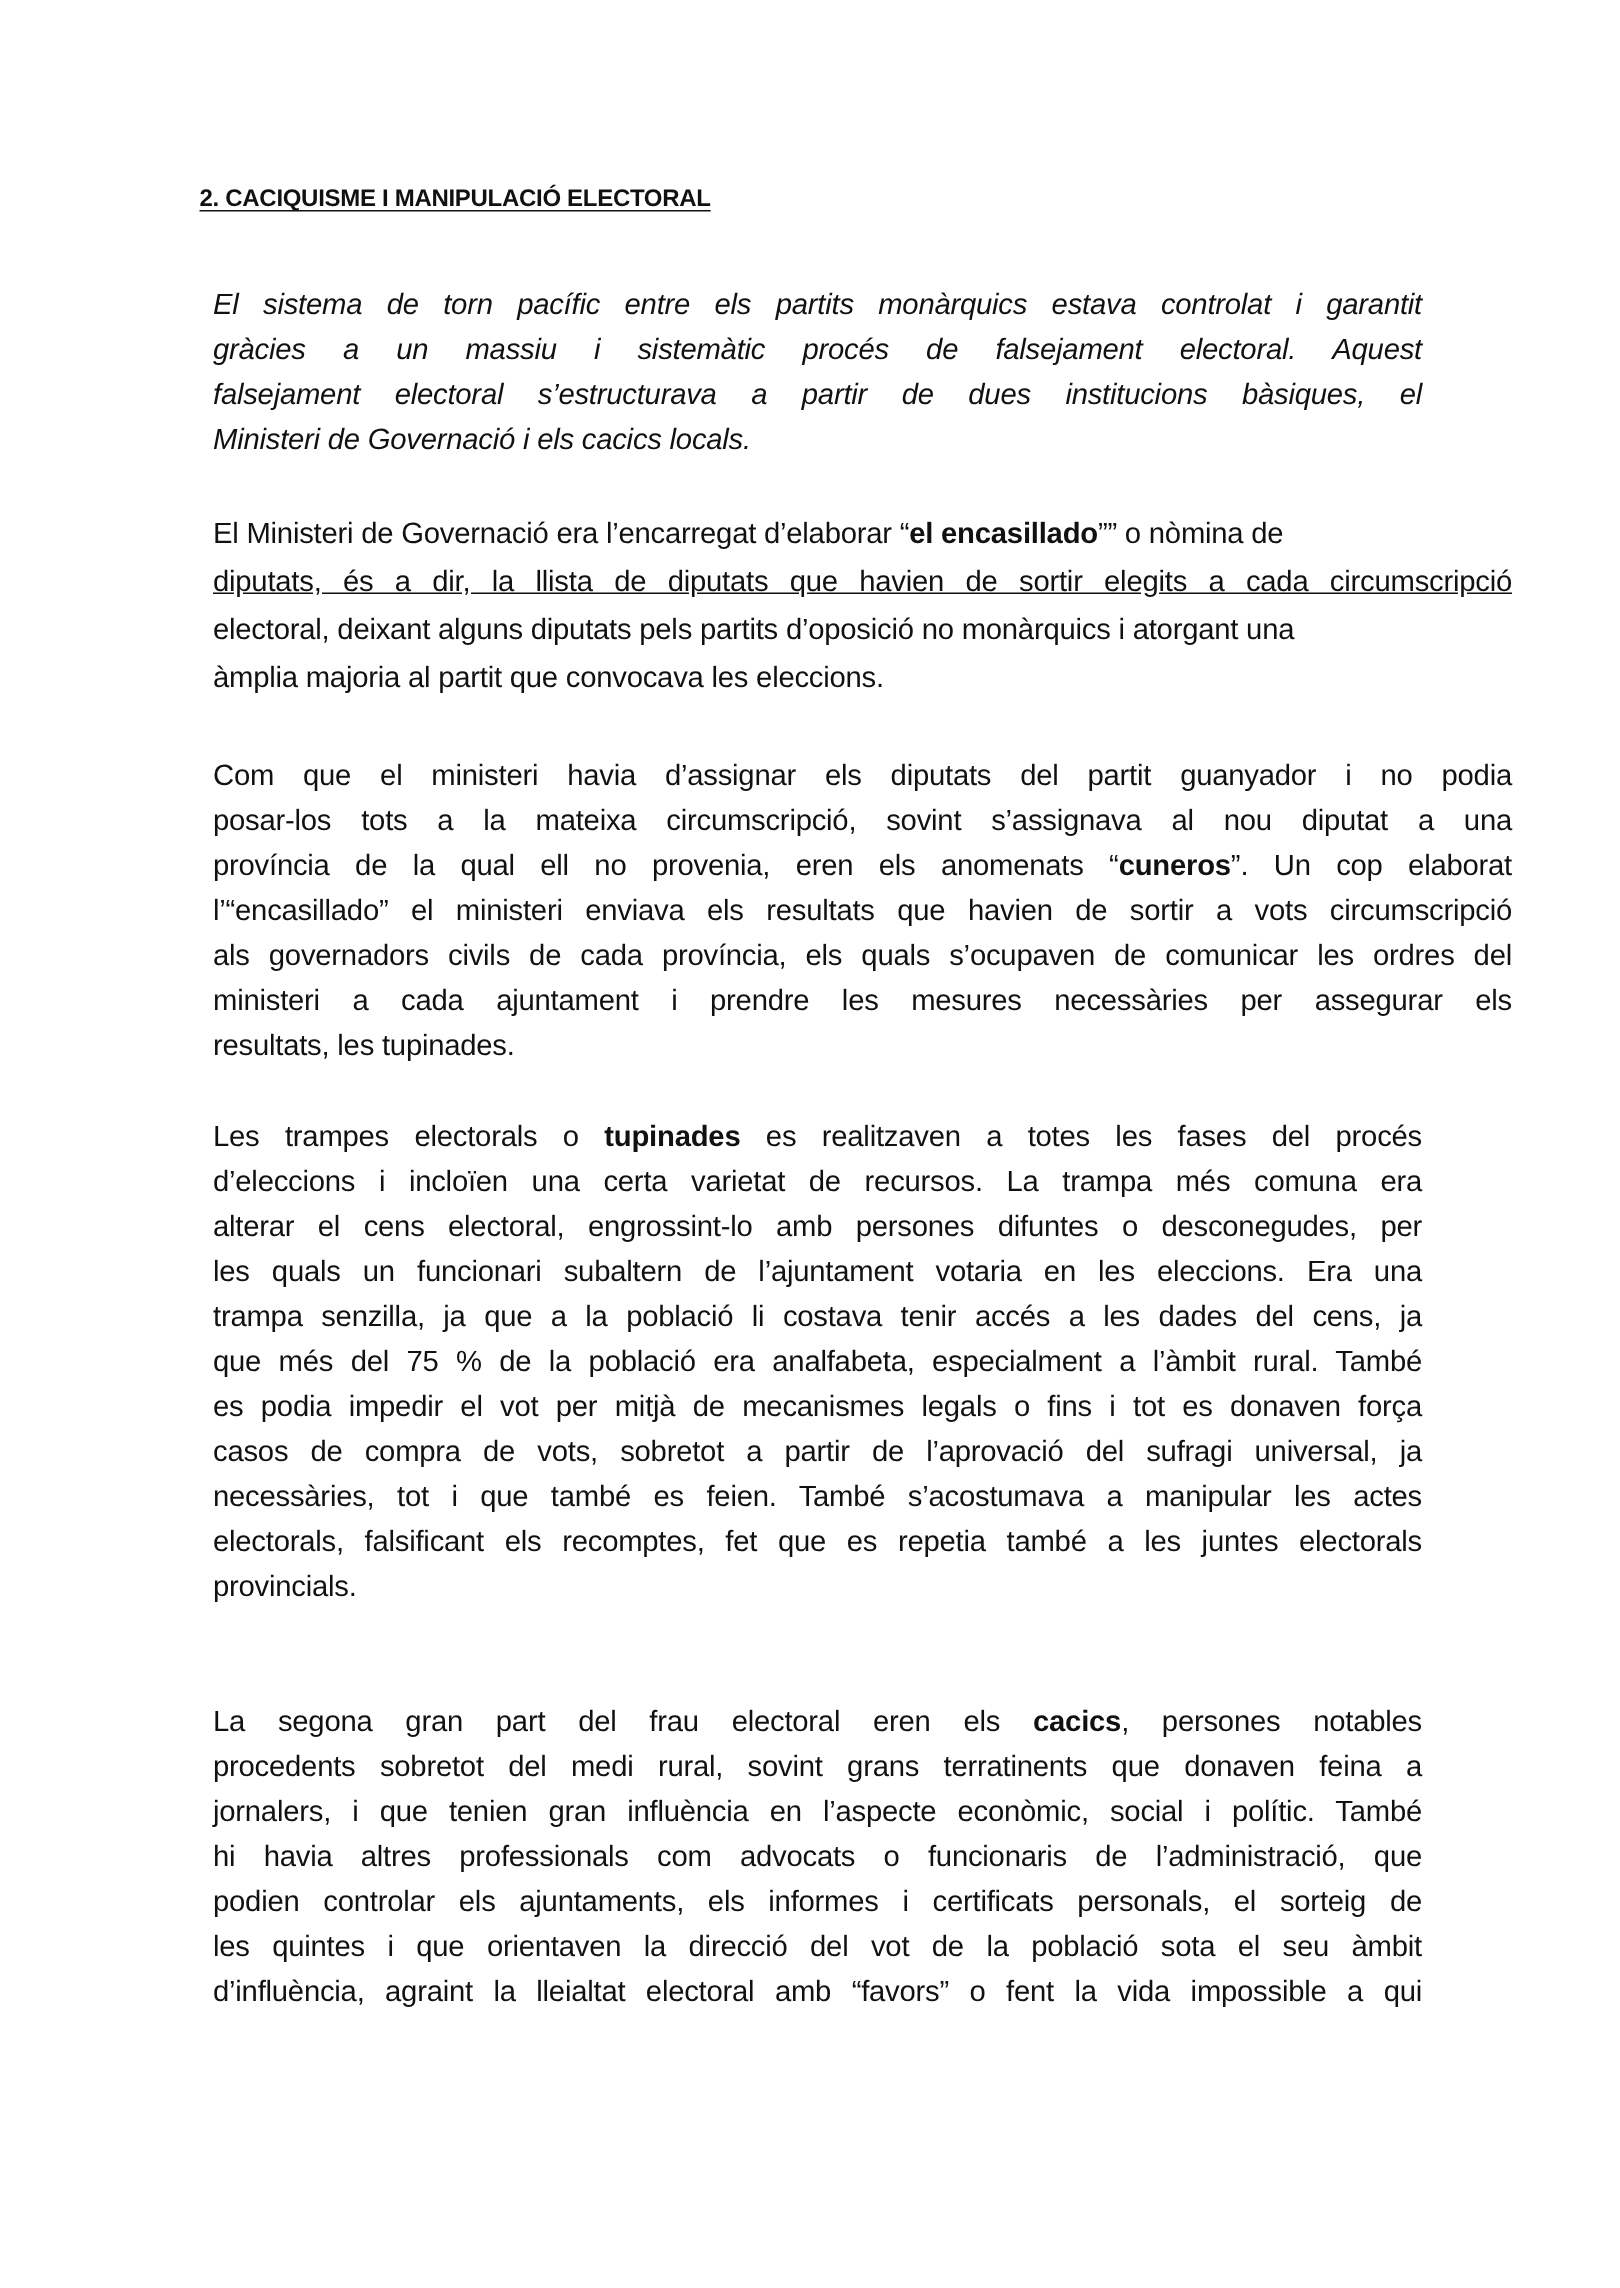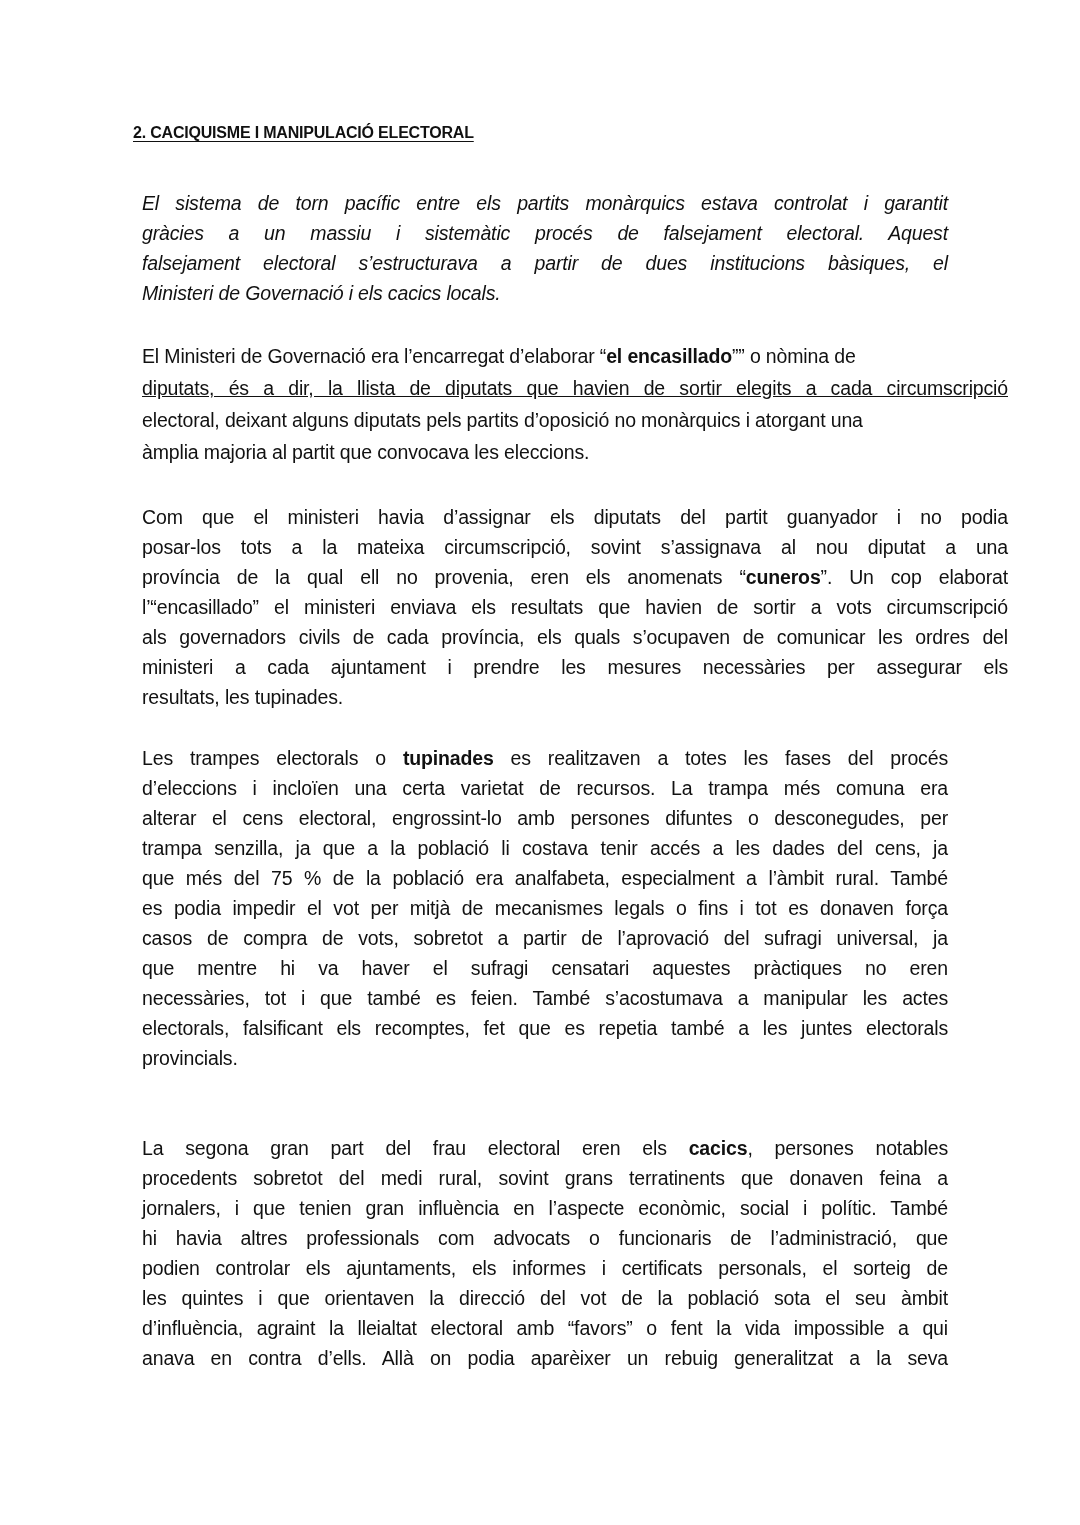--- a/index.html
+++ b/index.html
@@ -44,34 +44,33 @@
     <span class="line w866">l’“encasillado” el ministeri enviava els resultats que havien de sortir a vots circumscripció</span>
     <span class="line w866">als governadors civils de cada província, els quals s’ocupaven de comunicar les ordres del</span>
     <span class="line w866">ministeri a cada ajuntament i prendre les mesures necessàries per assegurar els</span>
     <span class="line w866 last">resultats, les tupinades.</span>
   </div>
 
   <div class="para" style="top:743px;">
     <span class="line w806"><span>Les trampes electorals o </span><b>tupinades</b><span> es realitzaven a totes les fases del procés</span></span>
     <span class="line w806">d’eleccions i incloïen una certa varietat de recursos. La trampa més comuna era</span>
     <span class="line w806">alterar el cens electoral, engrossint-lo amb persones difuntes o desconegudes, per</span>
+    <span class="line w806">les quals un funcionari subaltern de l’ajuntament votaria en les eleccions. Era una</span>
     <span class="line w806">trampa senzilla, ja que a la població li costava tenir accés a les dades del cens, ja</span>
     <span class="line w806">que més del 75 % de la població era analfabeta, especialment a l’àmbit rural. També</span>
     <span class="line w806">es podia impedir el vot per mitjà de mecanismes legals o fins i tot es donaven força</span>
     <span class="line w806">casos de compra de vots, sobretot a partir de l’aprovació del sufragi universal, ja</span>
-    <span class="line w806">que mentre hi va haver el sufragi censatari aquestes pràctiques no eren</span>
     <span class="line w806">necessàries, tot i que també es feien. També s’acostumava a manipular les actes</span>
     <span class="line w806">electorals, falsificant els recomptes, fet que es repetia també a les juntes electorals</span>
     <span class="line w806 last">provincials.</span>
   </div>
 
   <div class="para" style="top:1133px;">
     <span class="line w806"><span>La segona gran part del frau electoral eren els </span><b>cacics</b><span>, persones notables</span></span>
     <span class="line w806">procedents sobretot del medi rural, sovint grans terratinents que donaven feina a</span>
     <span class="line w806">jornalers, i que tenien gran influència en l’aspecte econòmic, social i polític. També</span>
     <span class="line w806">hi havia altres professionals com advocats o funcionaris de l’administració, que</span>
     <span class="line w806">podien controlar els ajuntaments, els informes i certificats personals, el sorteig de</span>
     <span class="line w806">les quintes i que orientaven la direcció del vot de la població sota el seu àmbit</span>
     <span class="line w806">d’influència, agraint la lleialtat electoral amb “favors” o fent la vida impossible a qui</span>
-    <span class="line w806">anava en contra d’ells. Allà on podia aparèixer un rebuig generalitzat a la seva</span>
   </div>
 
 </div>
 
 </body></html>

